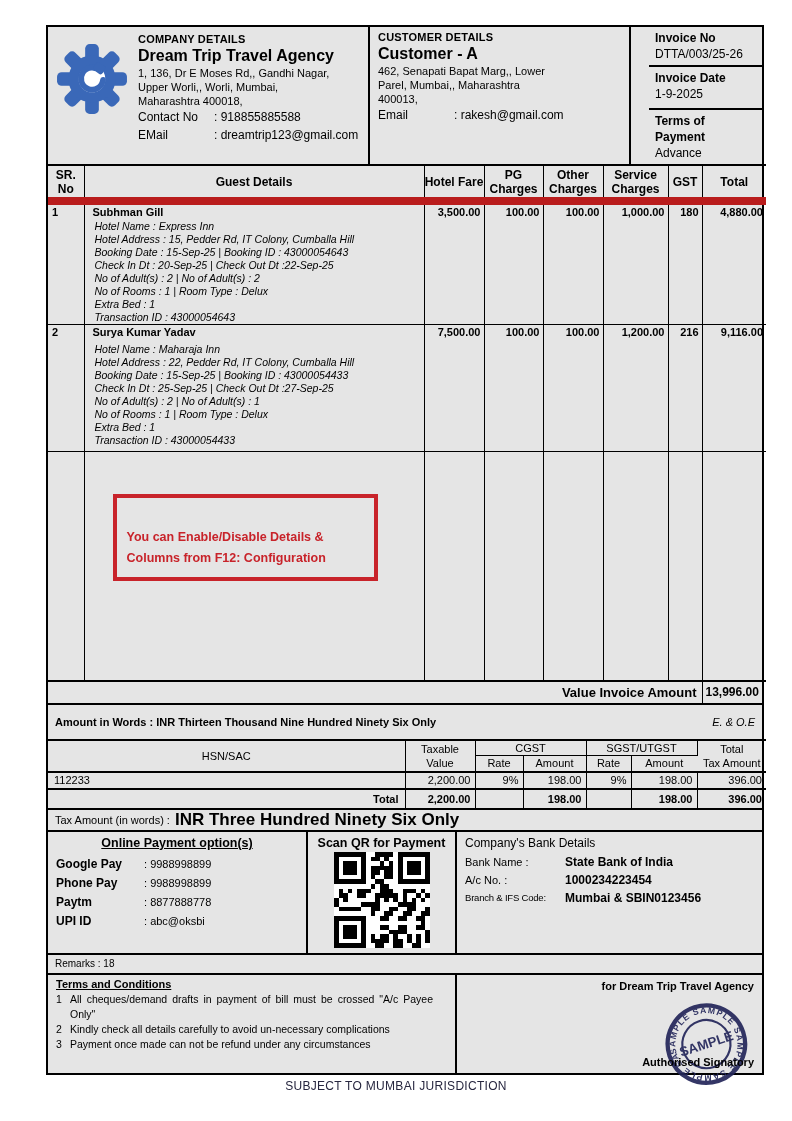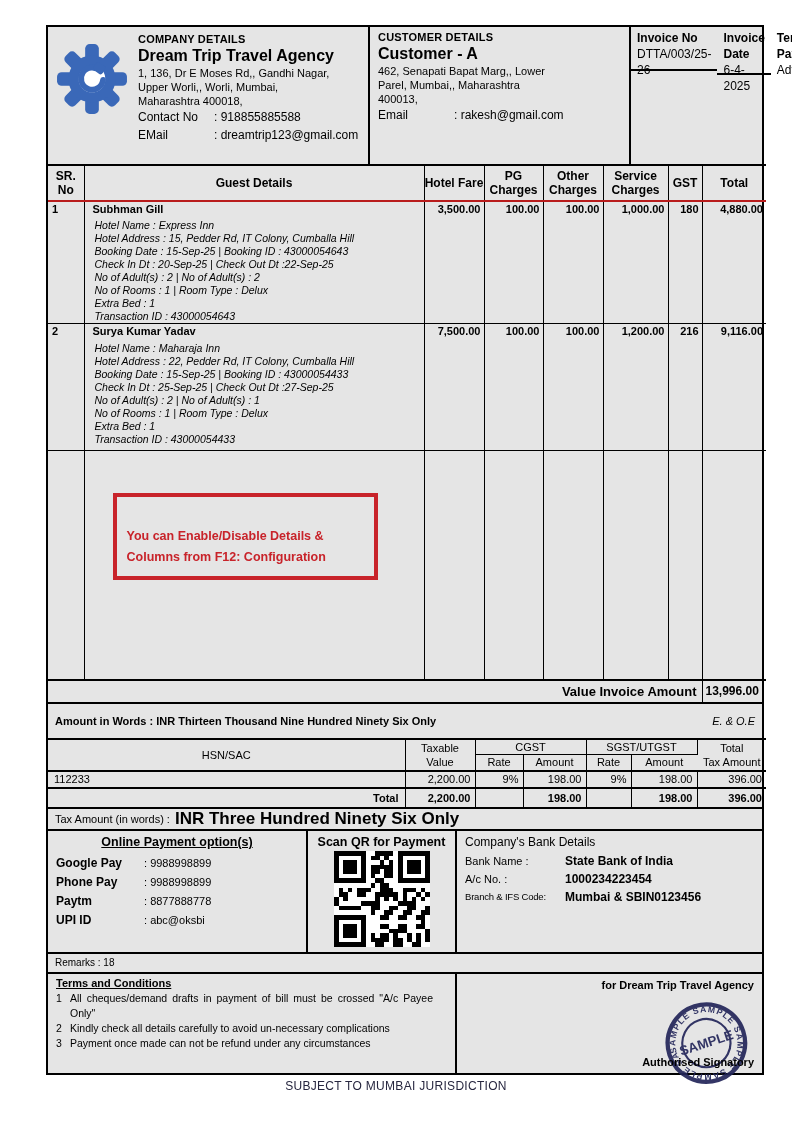--- a/index.html
+++ b/index.html
@@ -24,33 +24,33 @@
   .hcell{height:100%;}
   .hcell.company{width:322px;border-right:2px solid #000;display:flex;padding:4px 4px 0 6px;}
   .logoWrap{width:84px;flex:0 0 84px;padding-top:10px;}
   .ctext{flex:1;padding-top:2px;}
   .sec{font-size:11px;font-weight:bold;letter-spacing:.2px;}
   .bigname{font-size:16px;font-weight:bold;margin:2px 0 1px 0;}
   .addr{font-size:11px;line-height:14px;}
   .lv{display:flex;font-size:12px;line-height:18px;}
   .lv .lbl{width:76px;flex:0 0 76px;}
   .hcell.customer{flex:1;border-right:2px solid #000;padding:4px 6px 0 8px;}
-  .hcol{width:131px;flex:0 0 131px;display:flex;flex-direction:row;}
+  .hcol{width:131px;flex:0 0 131px;display:flex;flex-direction:column;padding-left:18px;}
   .rbox{padding:3px 6px;font-size:12px;line-height:16px;}
   .rbox .rlab{font-weight:bold;}
   .rbox.b1{height:44px;border-bottom:2px solid #000;}
   .rbox.b2{height:48px;border-bottom:2px solid #000;}
   .rbox.b3{flex:1;}
   
   table{border-collapse:collapse;width:100%;table-layout:fixed;}
   .gtable{flex:0 0 auto;border-top:2px solid #000;}
   .gtable td{border-right:1px solid #000;overflow:hidden;vertical-align:top;}
   .gtable td:last-child{border-right:none;}
   .ghead td{
-    height:36px;border-bottom:2px solid #b91c1c;font-weight:bold;font-size:12px;
+    height:36px;border-bottom:8px solid #b91c1c;font-weight:bold;font-size:12px;
     text-align:center;vertical-align:middle;line-height:14px;white-space:pre-line;
   }
   .gmain td{height:16px;font-weight:bold;font-size:11px;text-align:right;padding:1px 3px 0 0;}
   .gmain td.srcell{text-align:left;padding-left:4px;}
   .gmain td.namecell{text-align:left;padding-left:8px;}
   .gdet td{height:105px;border-bottom:1px solid #000;}
   .gdet2 td{height:111px;border-bottom:1px solid #000;}
   .detText{
     font-style:italic;font-size:10.5px;line-height:13px;padding:2px 2px 0 10px;
     white-space:pre-line;
@@ -177,21 +177,21 @@
       </div>
     </div>
 
     <div class="hcol">
       <div class="rbox b1">
         <div class="rlab">Invoice No</div>
         <div>DTTA/003/25-26</div>
       </div>
       <div class="rbox b2">
         <div class="rlab">Invoice Date</div>
-        <div>6-4-2025</div>
+        <div>1-9-2025</div>
       </div>
       <div class="rbox b3">
         <div class="rlab">Terms of Payment</div>
         <div>Advance</div>
       </div>
     </div>
   </div>
 
   <table class="gtable">
     <colgroup>

